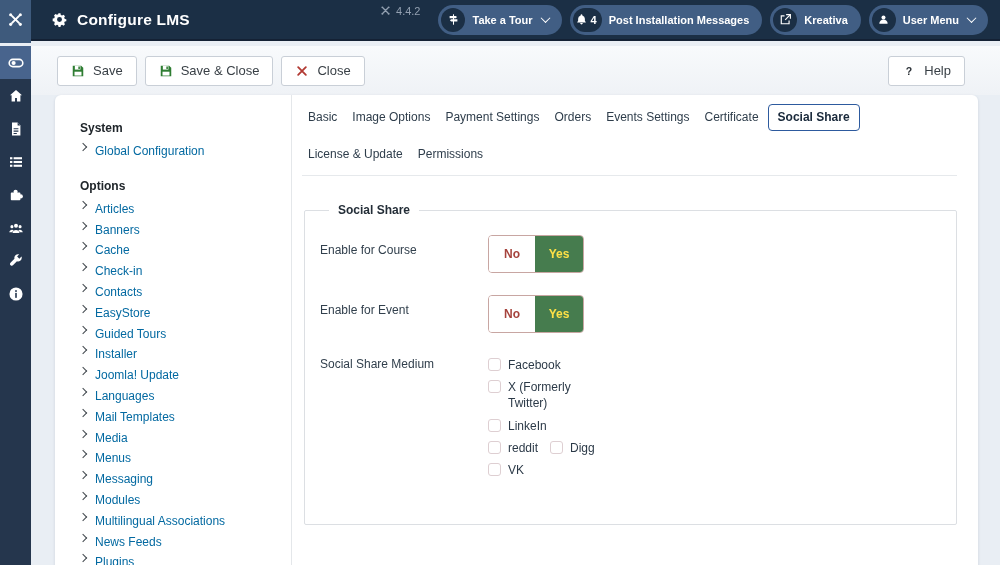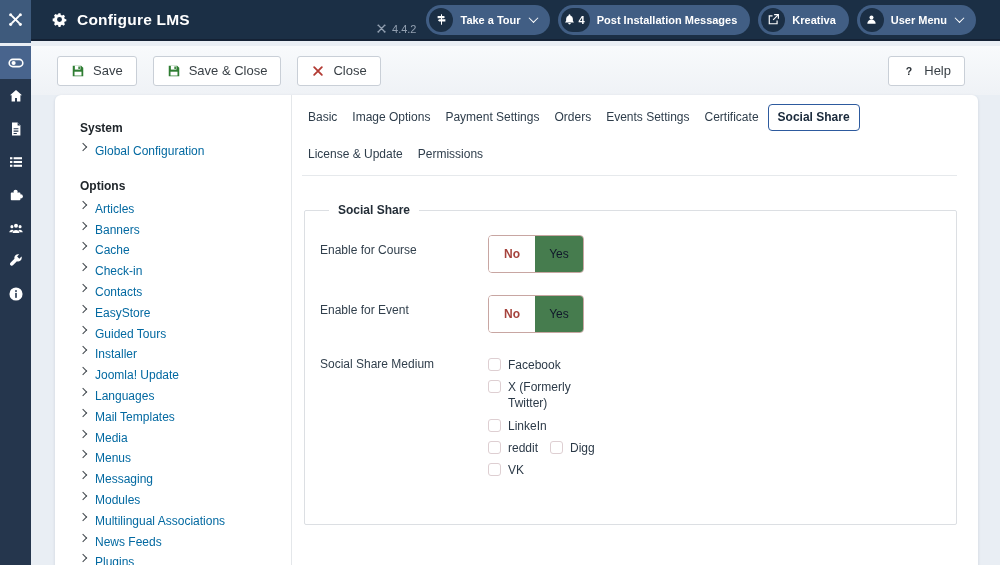--- a/index.html
+++ b/index.html
@@ -17,21 +17,21 @@
     position:absolute;left:0;top:0;right:0;height:39px;
     background:var(--header-bg,#1b2f45);
     display:flex;align-items:center;z-index:5;
     box-shadow:0 2px 0 #142134;
   }
   .logo-tile{width:31px;height:46px;background:var(--logo-tile-bg,#3e5a7c);
     display:flex;align-items:center;justify-content:center;color:#fff;flex-shrink:0}
   .logo-tile .ic{width:17px;height:17px}
   .hdr-gear{width:15px;height:15px;margin-left:21px;color:#fff}
   .hdr-title{font-size:15.5px;font-weight:bold;color:#fff;margin-left:10px;letter-spacing:.2px}
-  .hdr-right{margin-left:auto;display:flex;align-items:flex-end;padding-right:24px;gap:1px}
+  .hdr-right{margin-left:auto;display:flex;align-items:flex-start;padding-right:12px;gap:9px}
   .version{display:flex;align-items:center;gap:5px;color:#93a0b1;font-size:11px;margin-right:9px}
   .version .ic{width:11px;height:11px}
   .pill{height:30px;border-radius:15px;background:var(--pill-bg,#415e84);
     display:flex;align-items:center;gap:7px;padding:0 13px 0 3px;
     color:#fff;font-size:11px;font-weight:bold;cursor:pointer;white-space:nowrap}
   .pill .capsule{min-width:24px;height:24px;border-radius:12px;background:var(--header-bg,#1b2f45);
     display:flex;align-items:center;justify-content:center;color:#fff;gap:3px;padding:0 2px;box-sizing:border-box}
   .capsule .ic{width:13px;height:13px}
   .capsule .cap-badge{font-size:11px;font-weight:bold;padding-right:3px}
   .chev{width:6px;height:6px;border-right:1.8px solid #fff;border-bottom:1.8px solid #fff;
@@ -39,21 +39,21 @@
 
   
   .strip{position:absolute;left:0;top:46px;width:31px;bottom:0;background:var(--strip-bg,#25364d);z-index:4}
   .strip-item{height:33px;display:flex;align-items:center;justify-content:center;color:#fff;cursor:pointer}
   .strip-item.active{background:var(--strip-active-bg,#48648d)}
   .strip-item .ic{width:16px;height:16px}
 
   
   .workspace{position:absolute;left:31px;top:46px;right:0;bottom:0;background:var(--page-bg,#e9eef4)}
   .toolbar{height:49px;background:linear-gradient(#f8fafc,#eff2f6);
-    display:flex;align-items:center;gap:16px;padding:0 35px 0 26px}
+    display:flex;align-items:center;gap:8px;padding:0 35px 0 26px}
   .btn{height:30px;background:#fff;border:1px solid #c9cfd7;border-radius:3px;
     display:flex;align-items:center;gap:8px;padding:0 13px;font-size:13px;color:#383f45;
     cursor:pointer;font-family:inherit;box-sizing:border-box}
   .btn .ic{width:14px;height:14px}
   .btn-help{margin-left:auto}
 
   
   .card{position:absolute;left:24px;top:49px;width:923px;bottom:-6px;background:#fff;
     border-radius:6px 6px 0 0;box-shadow:0 1px 3px rgba(20,40,70,.14);display:flex;overflow:hidden}
 
@@ -79,21 +79,21 @@
   .frow{display:grid;grid-template-columns:168px 1fr;align-items:start}
   .frow.toggle-row{margin-bottom:22px}
   .frow.toggle-row .flabel{padding-top:8px}
   .frow.medium-row .flabel{padding-top:2px}
   .flabel{font-size:12px;color:#32404d}
 
   .toggle{display:inline-flex;height:38px;border:1px solid #c8a6a2;border-radius:4px;overflow:hidden;box-sizing:border-box}
   .t-no{min-width:40px;display:flex;align-items:center;justify-content:center;background:#fff;
     color:var(--no-red,#a6433d);font-size:12px;font-weight:bold;cursor:pointer;padding:0 3px}
   .t-yes{min-width:42px;display:flex;align-items:center;justify-content:center;
-    background:var(--yes-green,#467c4e);color:#0f172a;font-size:12px;font-weight:normal;cursor:pointer;padding:0 3px}
+    background:var(--yes-green,#467c4e);color:#fde047;font-size:12px;font-weight:bold;cursor:pointer;padding:0 3px}
 
   .cb-col{padding-top:2px}
   .cb-row{display:flex;gap:12px;margin-bottom:6px;align-items:flex-start}
   .cb-item{display:flex;gap:7px;align-items:flex-start;cursor:pointer}
   .cb-box{width:13px;height:13px;background:#fff;border:1px solid #decfd2;border-radius:3px;
     flex-shrink:0;margin-top:1px;box-sizing:border-box}
   .cb-label{font-size:12px;color:#2c3a48;max-width:80px;line-height:1.35}
 </style>
 </head>
 <body style="--header-bg: #1b2f45; --logo-tile-bg: #3e5a7c; --pill-bg: #415e84; --strip-bg: #25364d; --strip-active-bg: #48648d; --page-bg: #e9eef4; --accent-blue: #2d5a9e; --yes-green: #467c4e; --no-red: #a6433d; --save-green: #2e7d32; --close-red: #b23a33;">

